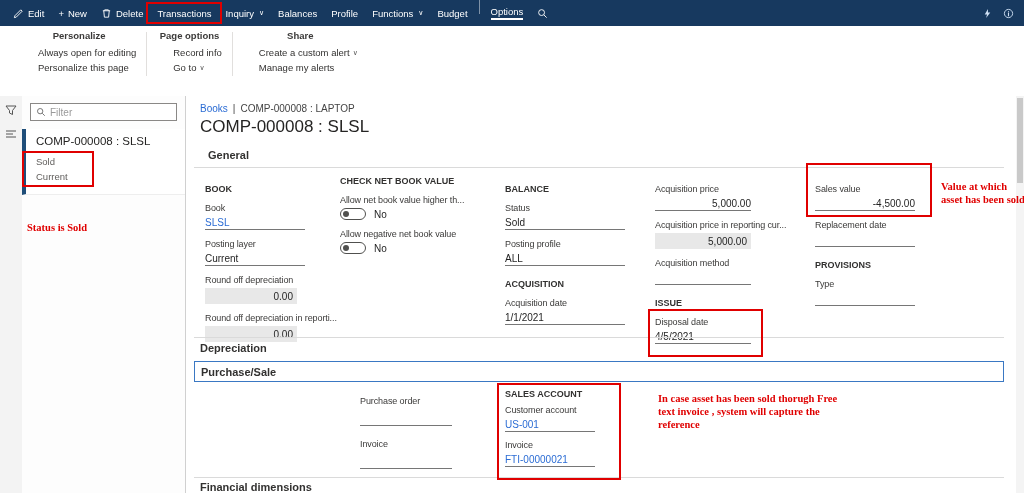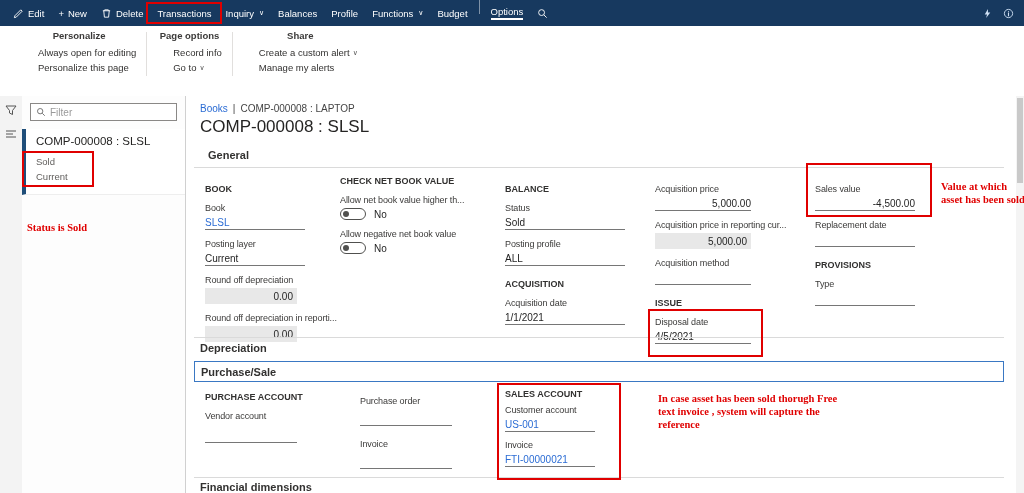--- a/index.html
+++ b/index.html
@@ -328,27 +328,20 @@
       </div>
     </div>
 
     <div class="rule" style="top:241px;"></div>
     <div class="sect sect-depr">Depreciation</div>
 
     <div class="ps-box">
       <span class="sect">Purchase/Sale</span>
     </div>
 
-    <div class="col" style="left:19px; top:296px; width:140px;">
-      <div class="fgh">PURCHASE ACCOUNT</div>
-      <div class="field">
-        <div class="flabel">Vendor account</div>
-        <div class="uline" style="width:92px; margin-top:8px;"></div>
-      </div>
-    </div>
 
     <div class="col" style="left:174px; top:300px; width:130px;">
       <div class="field" style="margin-bottom:13px;">
         <div class="flabel">Purchase order</div>
         <div class="uline" style="width:92px; margin-top:6px;"></div>
       </div>
       <div class="field">
         <div class="flabel">Invoice</div>
         <div class="uline" style="width:92px; margin-top:6px;"></div>
       </div>

